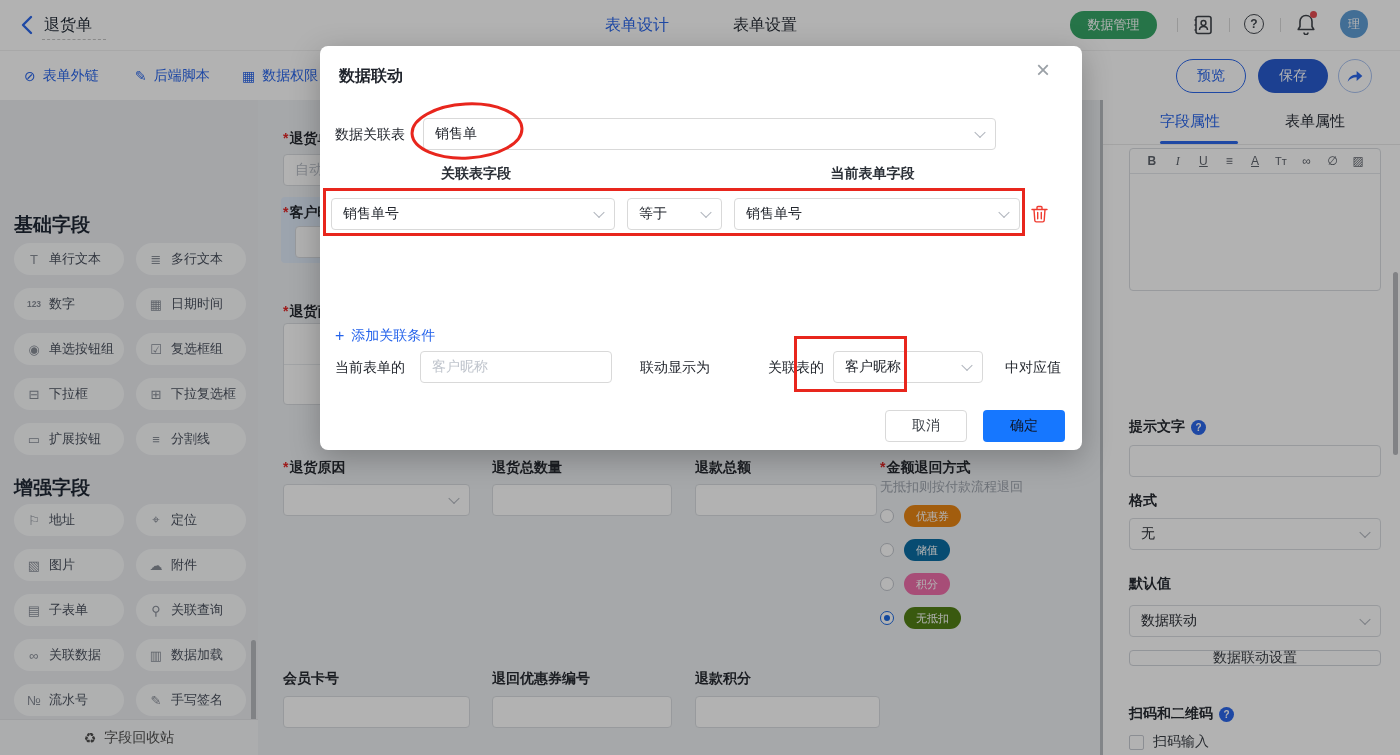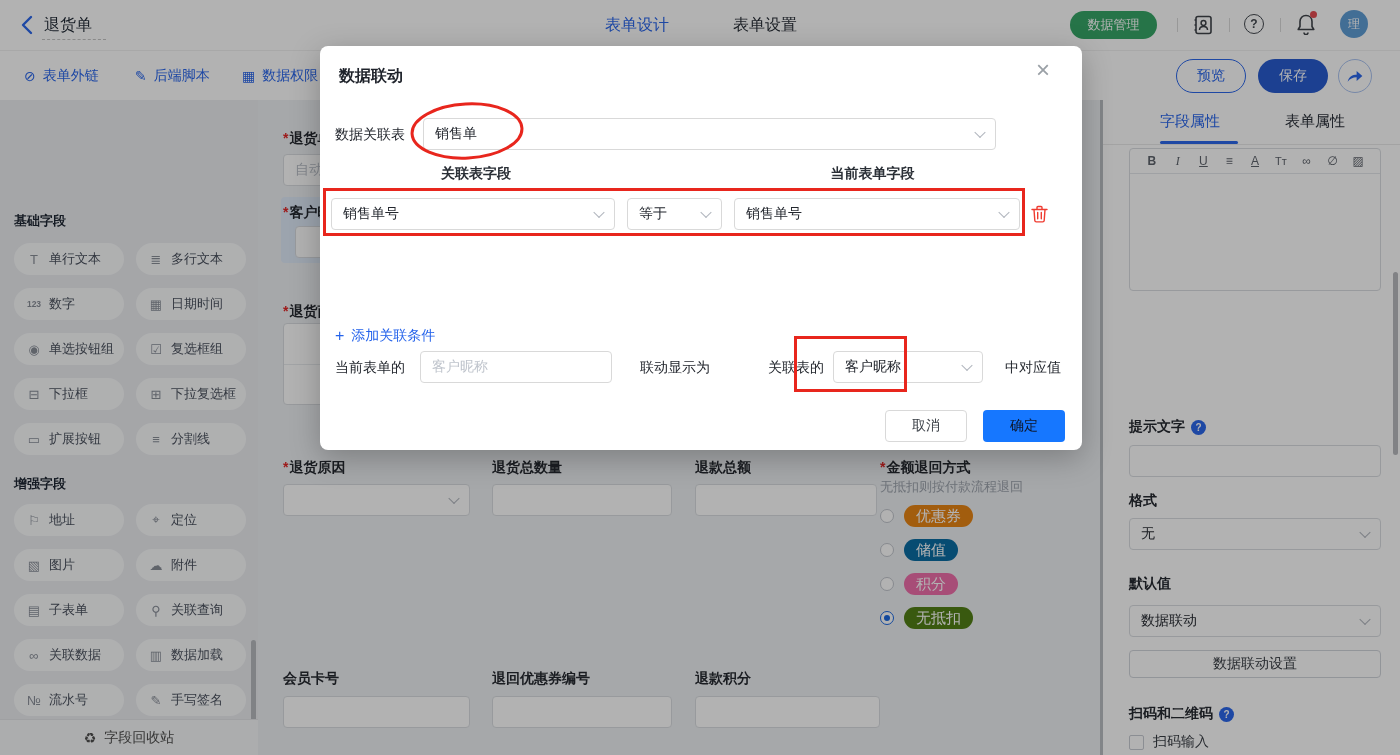--- a/index.html
+++ b/index.html
@@ -32,21 +32,21 @@
   .tl .tl-ic{font-size:14px;}
   .btn-preview{position:absolute;left:1176px;top:8px;width:70px;height:34px;border:1px solid #2563eb;border-radius:17px;
       color:#2563eb;background:#fff;font-size:14px;display:flex;align-items:center;justify-content:center;box-sizing:border-box;}
   .btn-save{position:absolute;left:1258px;top:8px;width:70px;height:34px;border-radius:17px;background:#2257cf;color:#fff;
       font-size:14px;display:flex;align-items:center;justify-content:center;}
   .btn-share{position:absolute;left:1338px;top:8px;width:34px;height:34px;border-radius:50%;border:1px solid #a9c2f0;
       background:#fff;color:#2563eb;display:flex;align-items:center;justify-content:center;box-sizing:border-box;}
 
   
   .sidebar{position:absolute;left:0;top:100px;width:258px;height:655px;background:#eceef1;}
-  .s-head{position:absolute;left:14px;font-size:13px;font-weight:700;color:#19212e;}
+  .s-head{position:absolute;left:14px;font-size:19px;font-weight:700;color:#19212e;}
   .s-grid{position:absolute;left:14px;width:234px;display:flex;flex-wrap:wrap;column-gap:12px;row-gap:13px;}
   .s-item{width:110px;height:32px;border-radius:16px;background:#fbfcfd;display:flex;align-items:center;
       padding-left:12px;box-sizing:border-box;gap:7px;cursor:grab;}
   .s-icon{width:16px;text-align:center;color:#868c96;font-size:13px;flex:none;}
   .s-item.small .s-icon{font-size:8.5px;font-weight:700;letter-spacing:0;}
   .s-label{font-size:13px;color:#454c59;white-space:nowrap;}
   .recycle{position:absolute;left:0;top:619px;width:258px;height:36px;background:#f7f8f9;border-top:1px solid #e3e5e8;
       display:flex;align-items:center;justify-content:center;gap:8px;color:#4a4a4a;font-size:14px;box-sizing:border-box;z-index:5;}
   .s-scroll{position:absolute;left:251px;top:540px;width:5px;height:113px;border-radius:3px;background:#b5b8bd;}
 
@@ -61,39 +61,39 @@
       border-bottom:1.6px solid #b0b5bd;transform:translateY(-70%) rotate(45deg);}
   .hl-block{position:absolute;left:23px;top:97px;width:782px;height:66px;background:#dfeafa;border-radius:4px;}
   .boxC{position:absolute;left:25px;top:223px;width:780px;height:82px;background:#fff;border:1px solid #d9dce1;border-radius:4px;box-sizing:border-box;}
   .boxC .mid{position:absolute;left:0;top:40px;width:100%;border-top:1px solid #e7eaee;}
   .note{position:absolute;font-size:13px;color:#9aa1ab;white-space:nowrap;}
   .pay-opt{height:34px;display:flex;align-items:center;gap:10px;}
   .radio{width:14px;height:14px;border-radius:50%;border:1.5px solid #bfc4cb;background:#fff;box-sizing:border-box;position:relative;flex:none;}
   .pay-opt.selected .radio{border-color:#1464e0;}
   .pay-opt.selected .radio::after{content:'';position:absolute;left:50%;top:50%;width:6px;height:6px;border-radius:50%;
       background:#1464e0;transform:translate(-50%,-50%);}
-  .pay-pill{height:22px;border-radius:11px;padding:0 12px;color:#fff;font-size:15px;display:flex;align-items:center;}
+  .pay-pill{height:22px;border-radius:11px;padding:0 12px;color:#fff;font-size:11px;display:flex;align-items:center;}
 
   
   .vdivider{position:absolute;left:1100px;top:100px;width:3px;height:655px;background:#b9bdc2;}
   .panel{position:absolute;left:1103px;top:100px;width:297px;height:655px;background:#fff;}
   .p-tab{position:absolute;top:12px;font-size:15px;color:#242a33;cursor:pointer;}
   .p-tab.active{color:#2563eb;}
   .p-underline{position:absolute;left:57px;top:41px;width:78px;height:3px;background:#2563eb;border-radius:2px;}
   .p-tabline{position:absolute;left:0;top:44px;width:297px;border-top:1px solid #e9e9e9;}
   .editor{position:absolute;left:26px;top:48px;width:252px;height:143px;border:1px solid #d9dce1;border-radius:4px;box-sizing:border-box;background:#fff;}
   .editor-bar{height:24px;border-bottom:1px solid #e3e6ea;display:flex;align-items:center;padding:0 9px;gap:0;}
   .eg{width:26px;text-align:center;font-size:12px;color:#5b6069;cursor:pointer;}
   .eg.g-b{font-weight:700;} .eg.g-i{font-style:italic;font-family:"Liberation Serif",serif;}
   .eg.g-u{text-decoration:underline;} .eg.g-t{font-size:11px;}
   .p-label{position:absolute;left:26px;font-size:14px;font-weight:700;color:#20242b;display:flex;align-items:center;gap:6px;white-space:nowrap;}
   .help-dot{width:15px;height:15px;border-radius:50%;background:#2563eb;color:#fff;font-size:10px;font-weight:700;
       display:flex;align-items:center;justify-content:center;}
   .p-ctl{position:absolute;left:26px;width:252px;}
-  .p-btn{position:absolute;left:26px;width:252px;height:28px;border:1px solid #d0d4da;border-radius:4px;background:#fff;
+  .p-btn{position:absolute;left:26px;width:252px;height:16px;border:1px solid #d0d4da;border-radius:4px;background:#fff;
       font-size:14px;color:#33383f;display:flex;align-items:center;justify-content:center;box-sizing:border-box;}
   .check-row{position:absolute;left:26px;display:flex;align-items:center;gap:9px;font-size:14px;color:#33383f;}
   .cbox{width:15px;height:15px;border:1px solid #c6cad1;border-radius:2px;background:#fff;box-sizing:border-box;position:relative;flex:none;}
   .p-scroll{position:absolute;left:290px;top:172px;width:5px;height:183px;border-radius:3px;background:#b7b9bd;}
 
   
   .mask{position:absolute;inset:0;background:rgba(17,17,17,0.32);z-index:40;}
   .modal{position:absolute;left:320px;top:46px;width:762px;height:404px;background:#fff;border-radius:8px;
       box-shadow:0 8px 30px rgba(0,0,0,.25);z-index:50;}
   .m-title{position:absolute;left:19px;top:20px;font-size:16px;font-weight:600;color:#1f232b;}

